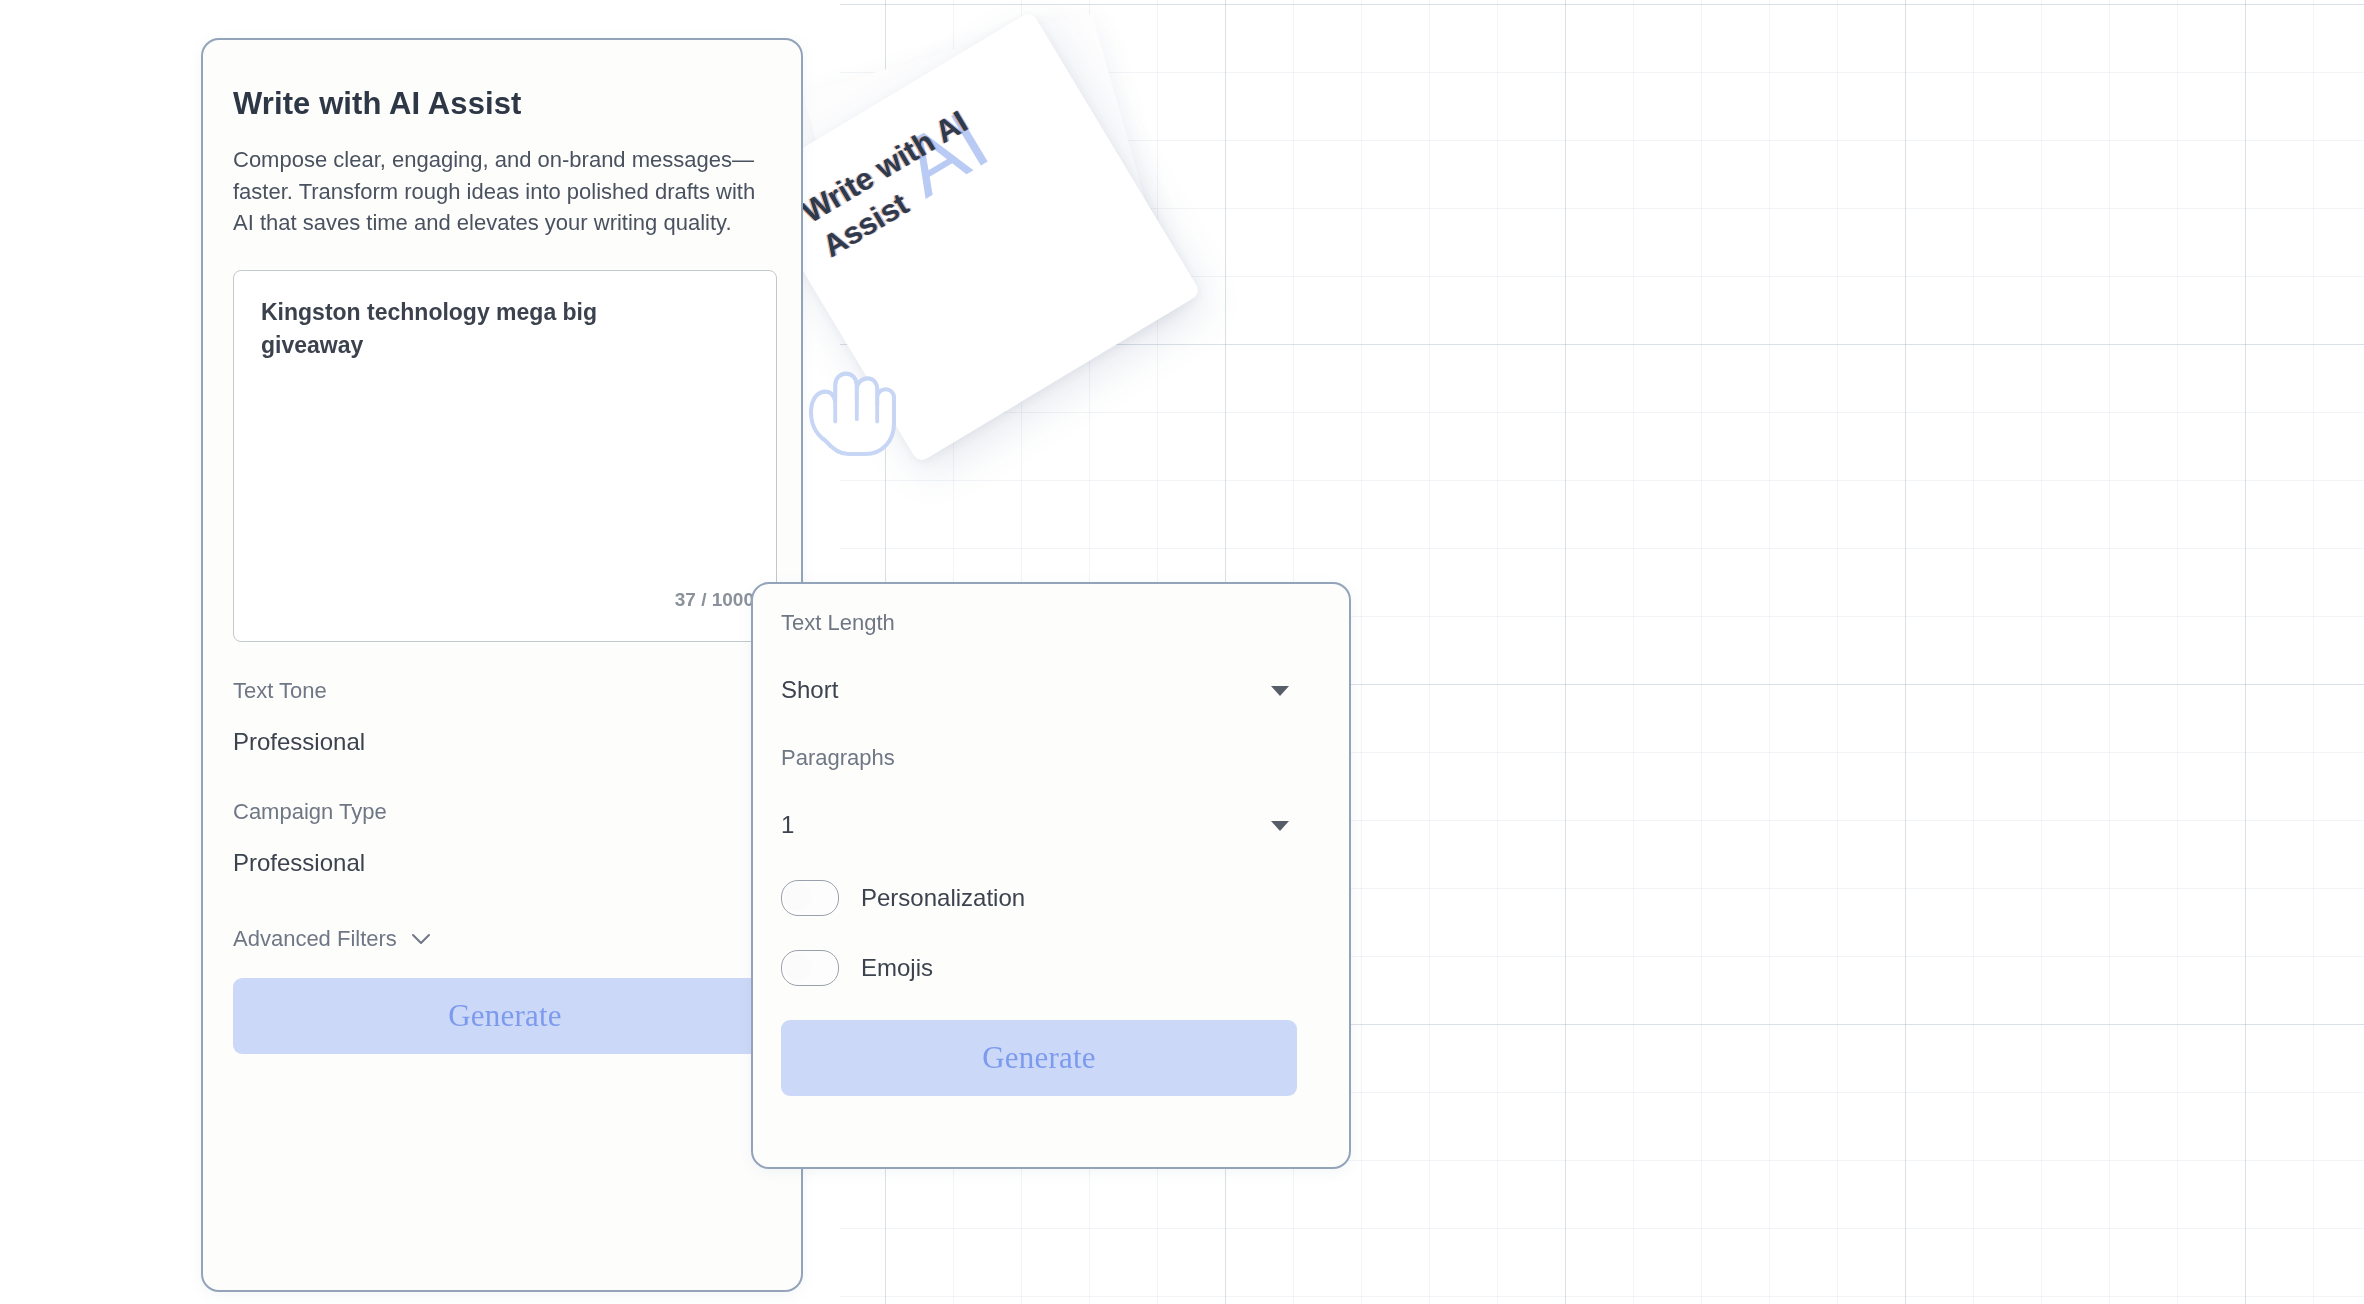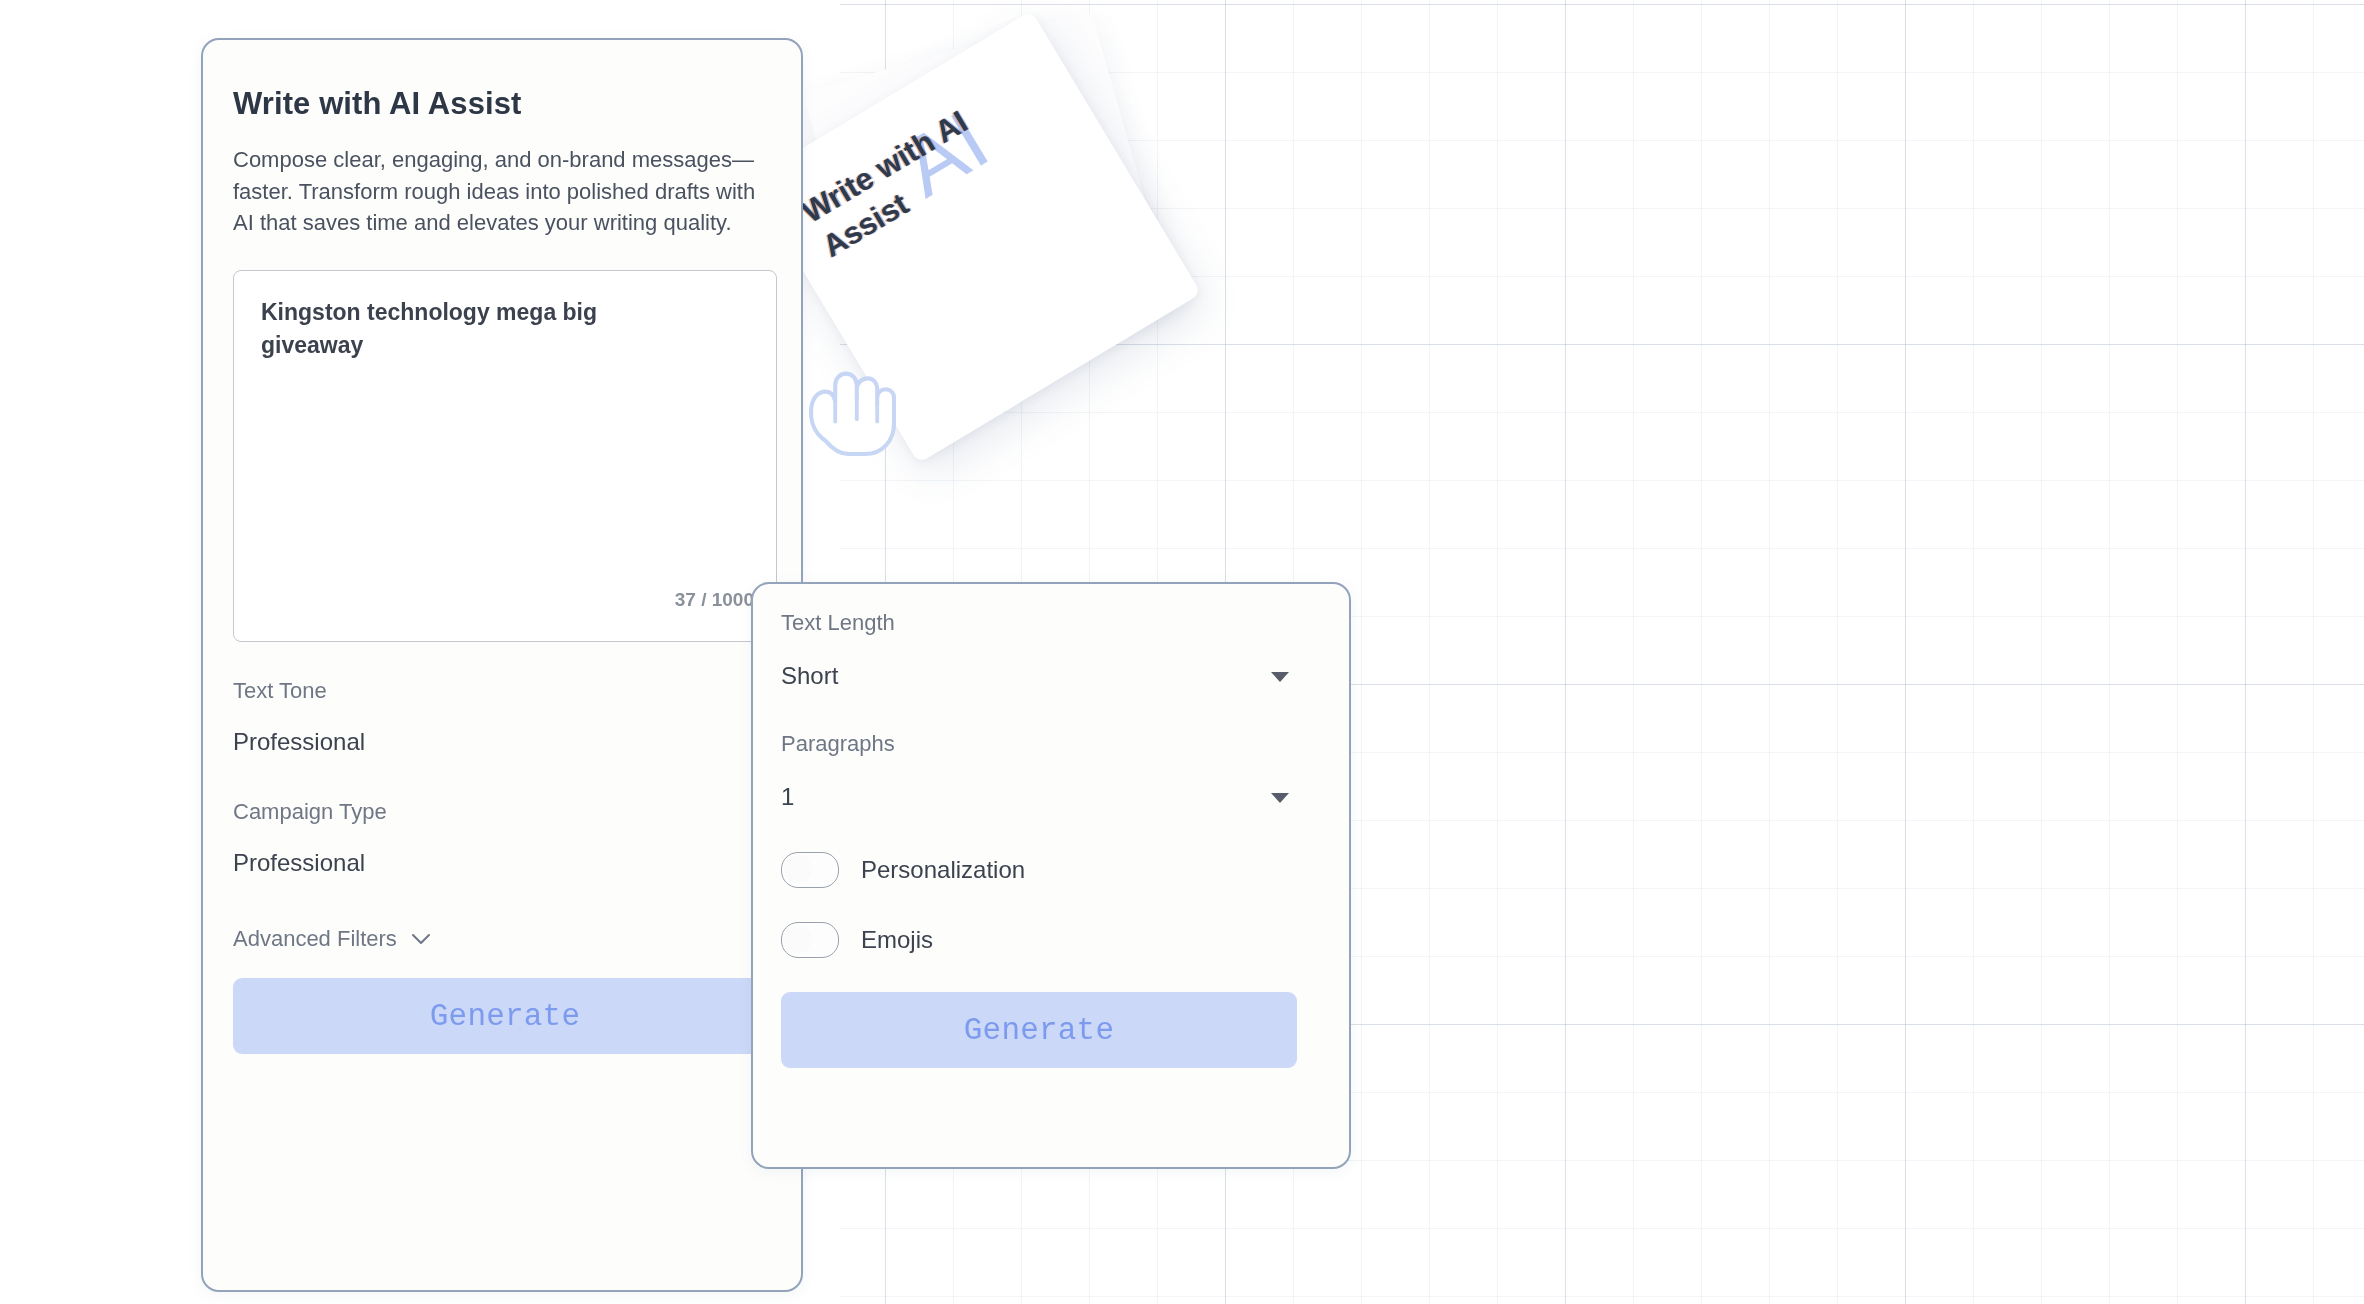--- a/index.html
+++ b/index.html
@@ -216,37 +216,37 @@
 
   .btn-generate {
     margin-top: 26px;
     width: 544px;
     height: 76px;
     background: #ccd8f7;
     border: none;
     border-radius: 9px;
     color: #7d9bee;
     font-size: 31px;
-    font-family: Liberation Mono, monospace;
+    font-family: Liberation Serif, serif;
     cursor: pointer;
     letter-spacing: 0.2px;
   }
 
   
   #panel-right {
     left: 751px;
     top: 582px;
     width: 600px;
     height: 587px;
     padding: 26px 28px 0 28px;
     z-index: 6;
   }
   #panel-right .field-label { margin-top: 0; }
   #panel-right .field-label.second { margin-top: 34px; }
-  #panel-right .select-row { width: 516px; margin-top: 19px; }
+  #panel-right .select-row { width: 516px; margin-top: 33px; }
 
   .toggle-row {
     display: flex;
     align-items: center;
     gap: 22px;
     margin-top: 34px;
     cursor: pointer;
     width: fit-content;
   }
   .toggle {

